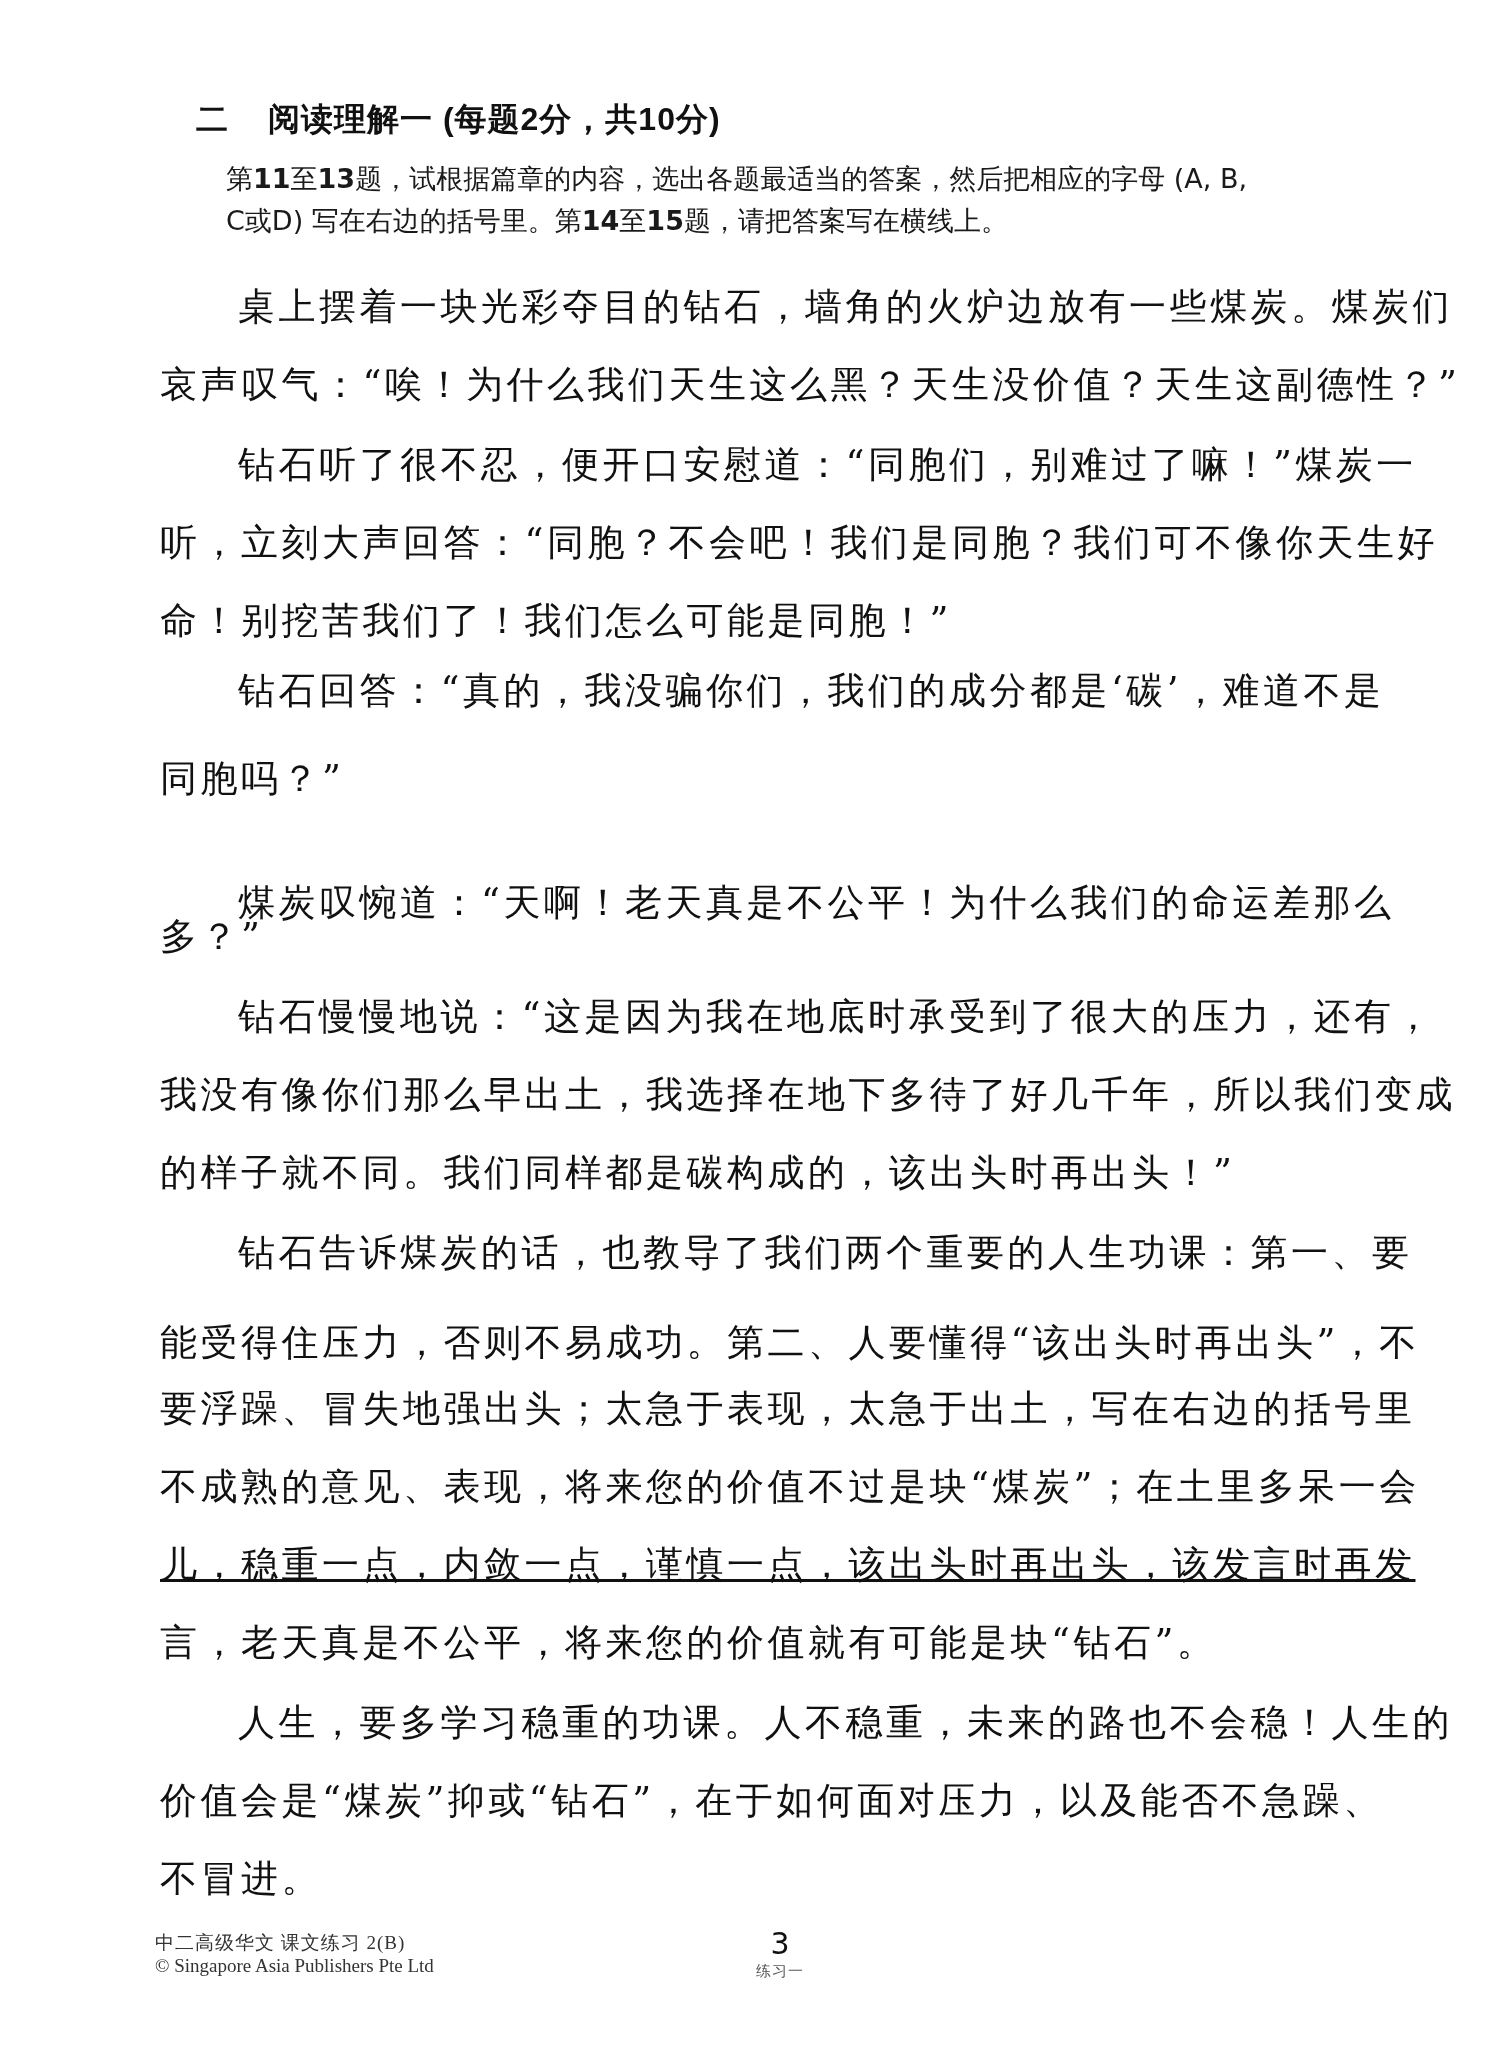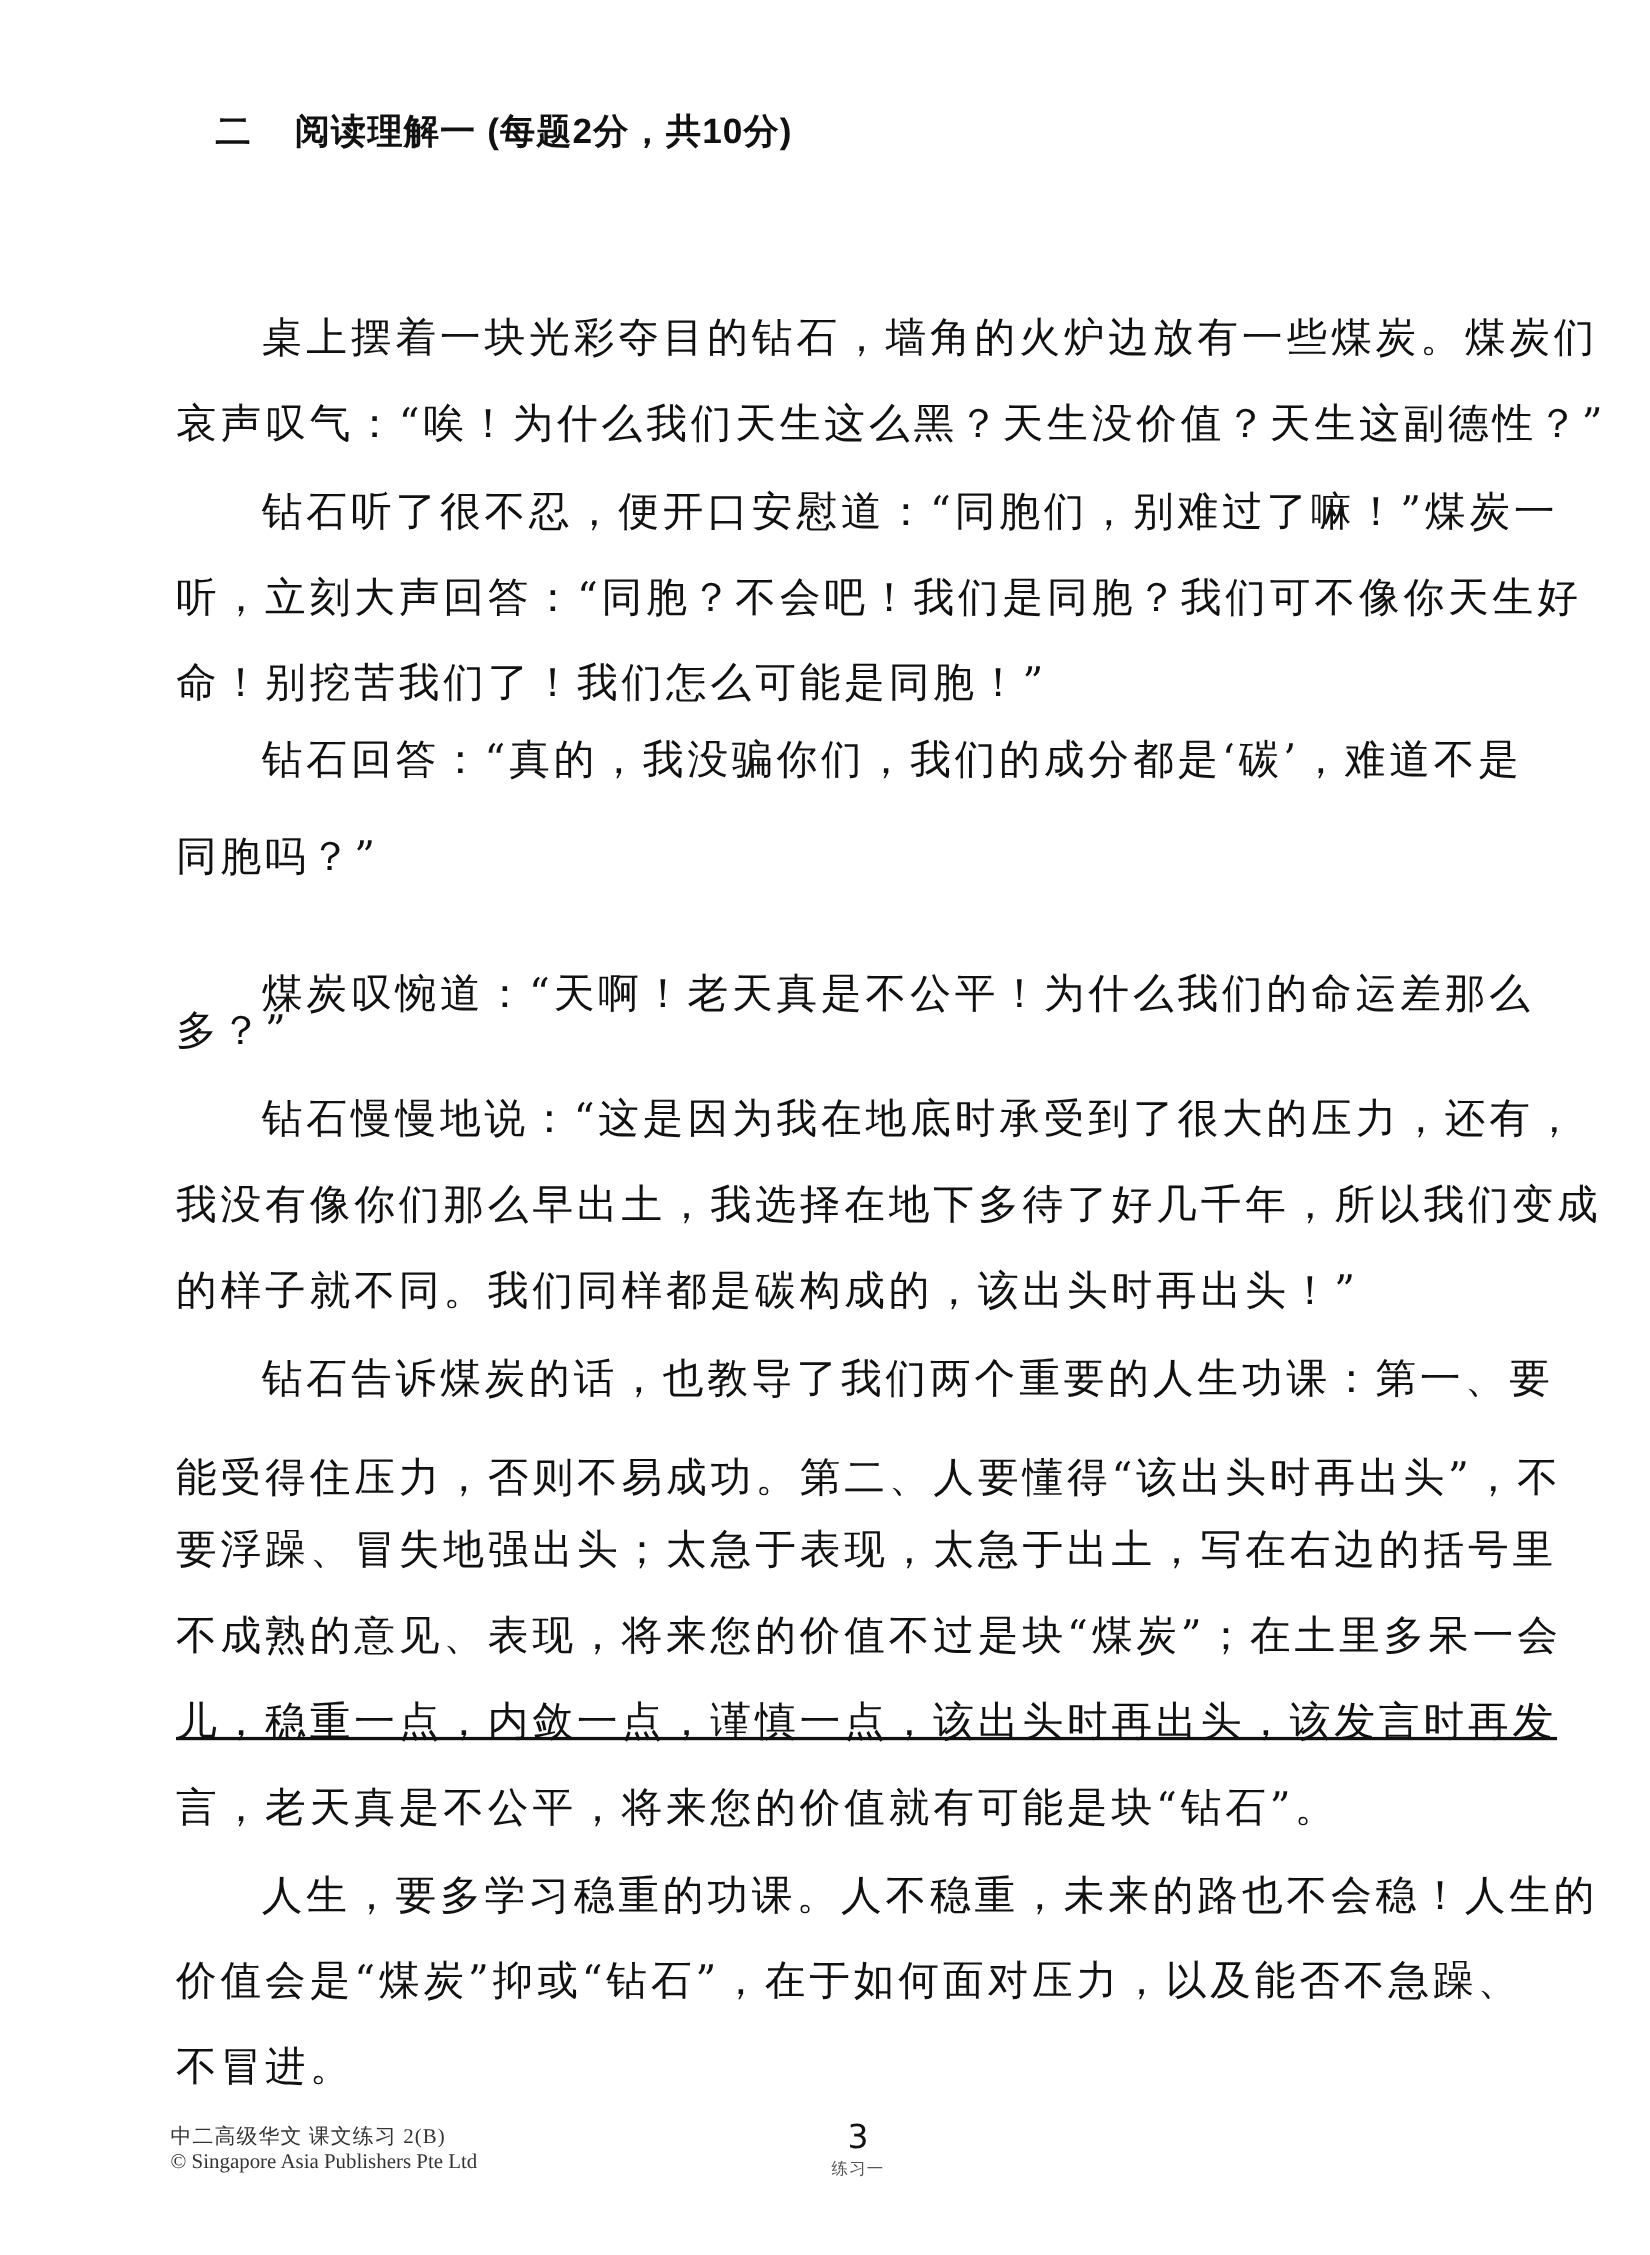--- a/index.html
+++ b/index.html
@@ -113,20 +113,24 @@
   </style>
 </head>
 <body>
 
 <div class="page">
 
   <div class="section-header">
     <span class="num">二</span><span>阅读理解一 (每题2分，共10分)</span>
   </div>
 
+  <div class="instructions">
+    <span class="line"><span>第</span><b>11</b><span>至</span><b>13</b><span>题，试根据篇章的内容，选出各题最适当的答案，然后把相应的字母 (A, B,</span></span>
+    <span class="line"><span>C或D) 写在右边的括号里。第</span><b>14</b><span>至</span><b>15</b><span>题，请把答案写在横线上。</span></span>
+  </div>
 
   <div class="passage" id="passage">
       <div class="pline indent" style="top: 0px;">桌上摆着一块光彩夺目的钻石，墙角的火炉边放有一些煤炭。煤炭们</div>
       <div class="pline" style="top: 78px;">哀声叹气：“唉！为什么我们天生这么黑？天生没价值？天生这副德性？”</div>
       <div class="pline indent" style="top: 158px;">钻石听了很不忍，便开口安慰道：“同胞们，别难过了嘛！”煤炭一</div>
       <div class="pline" style="top: 236px;">听，立刻大声回答：“同胞？不会吧！我们是同胞？我们可不像你天生好</div>
       <div class="pline" style="top: 314px;">命！别挖苦我们了！我们怎么可能是同胞！”</div>
       <div class="pline indent" style="top: 384px;">钻石回答：“真的，我没骗你们，我们的成分都是‘碳’，难道不是</div>
       <div class="pline" style="top: 472px;">同胞吗？”</div>
       <div class="pline indent" style="top: 552px; margin-top: 44px;">煤炭叹惋道：“天啊！老天真是不公平！为什么我们的命运差那么</div>

